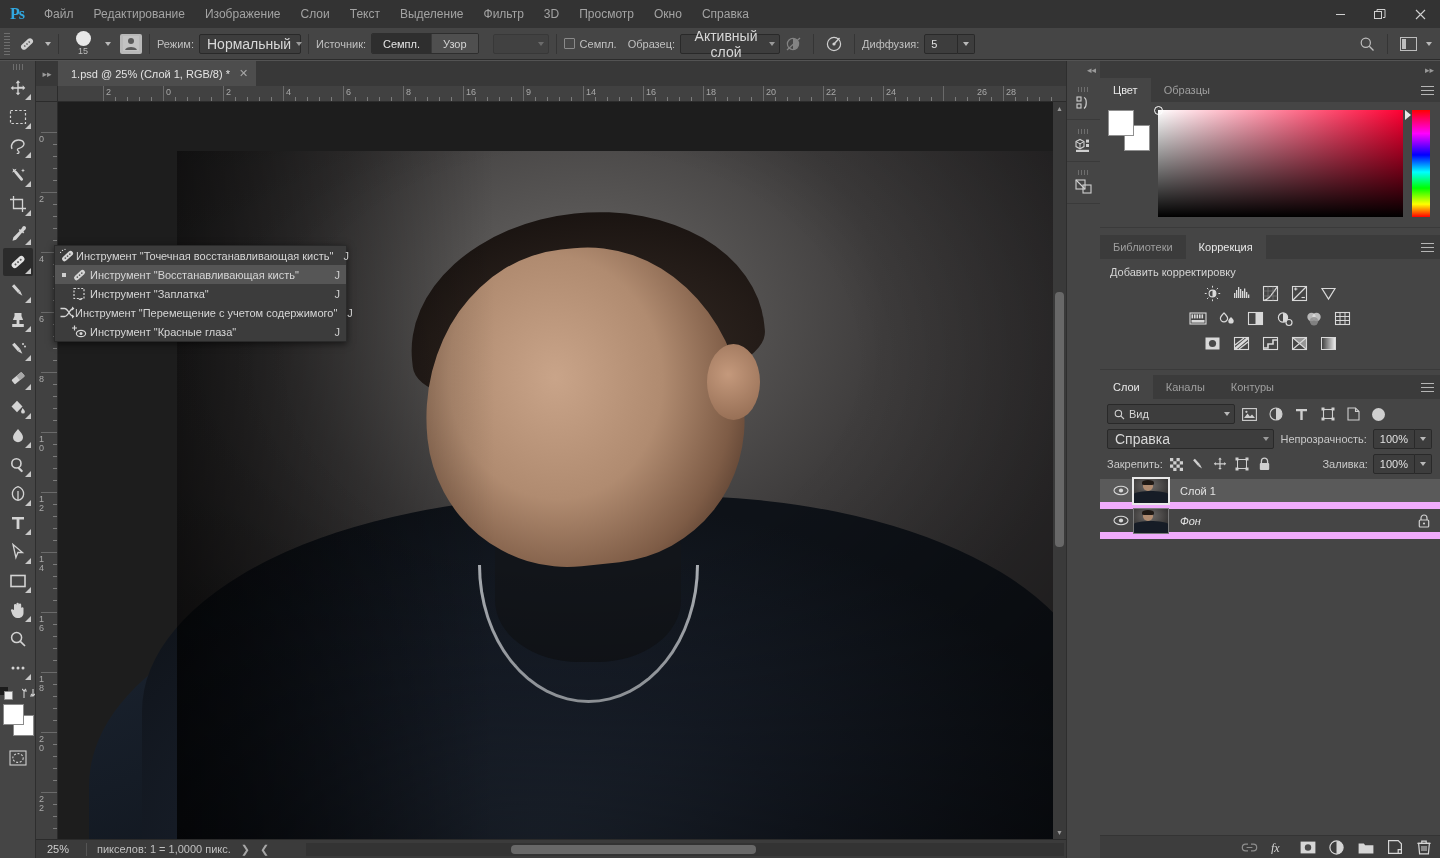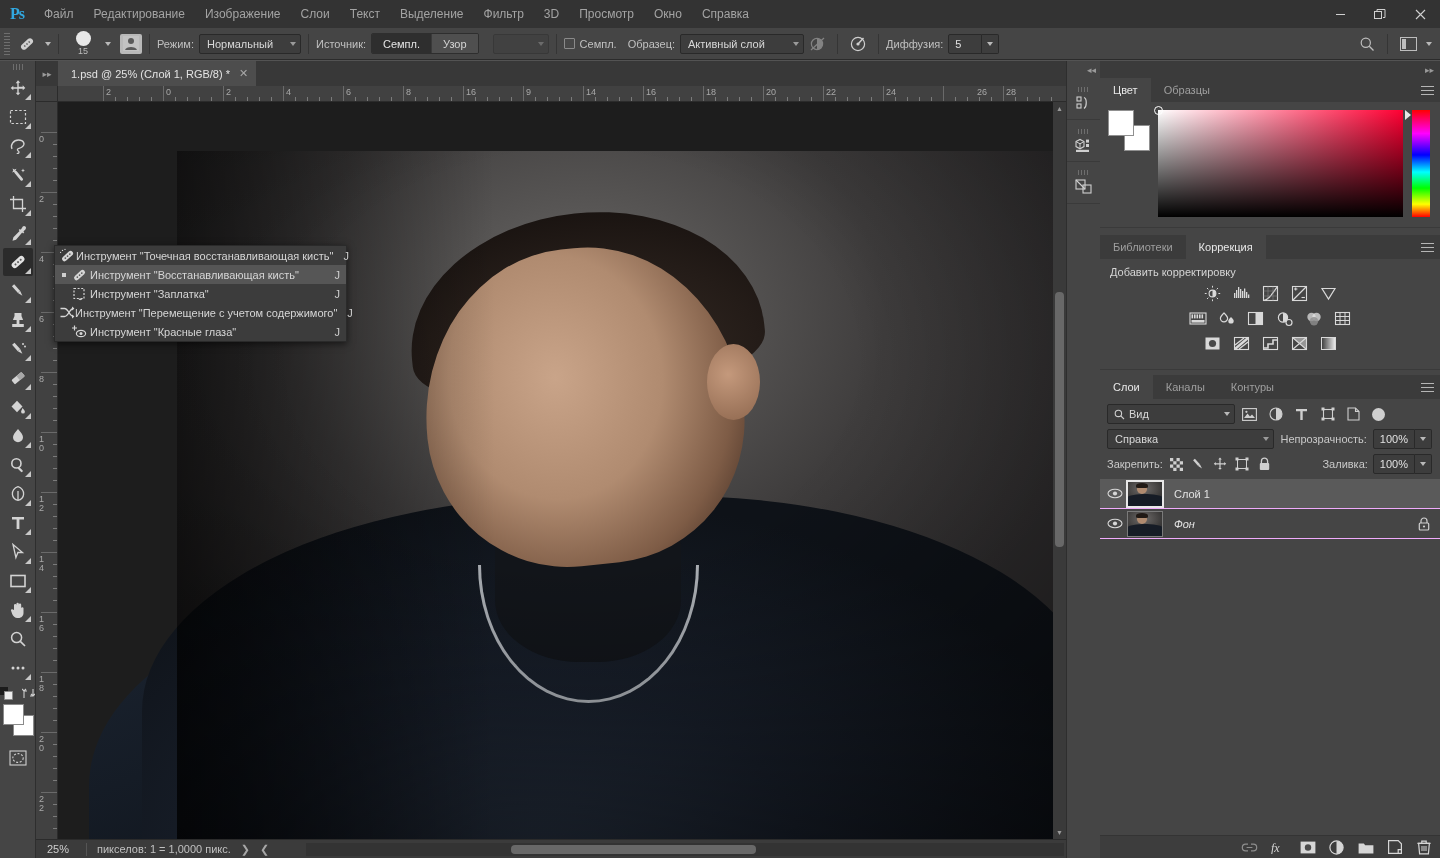--- a/index.html
+++ b/index.html
@@ -57,21 +57,21 @@
   }
   .brush-dot { width:15px;height:15px;border-radius:50%;background:#e8e8e8; }
   .brush-num { font-size:9px; color:#bdbdbd; margin-top:0px;}
   .stamp-ico {
     width:22px;height:20px;background:#b9b9b9;border-radius:2px;
     display:flex;align-items:center;justify-content:center;
   }
   .select {
     height:20px; background:#3d3d3d; border:1px solid #292929; border-radius:2px;
     display:flex; align-items:center; padding:0 4px 0 7px; color:#d8d8d8;
-    font-size:11px; justify-content:space-between;text-align:center;
+    font-size:14px; justify-content:space-between;text-align:center;
   }
   .select .caret { border-top-color:#9a9a9a; }
   .seg {
     display:flex; border:1px solid #2e2e2e; border-radius:2px; overflow:hidden; height:21px;
   }
   .seg > div {
     padding:0 11px; display:flex;align-items:center; font-size:11px;
     background:#4f4f4f; color:#d5d5d5; border-right:1px solid #3a3a3a;
   }
   .seg > div:last-child{border-right:none;}
@@ -318,22 +318,22 @@
     width:128px;height:20px;background:#3d3d3d;border:1px solid #292929;border-radius:2px;
     display:flex;align-items:center;padding:0 4px 0 6px;color:#d6d6d6;font-size:11px;gap:4px;
   }
   .lp-fic{width:23px;height:20px;display:flex;align-items:center;justify-content:center;}
   .lp-toggle{width:13px;height:13px;border-radius:50%;background:#cfcfcf;margin-left:4px;}
   .lp-blend{display:flex;align-items:center;padding:1px 8px 3px 7px;gap:6px;}
   .lp-lock{display:flex;align-items:center;padding:2px 8px 5px 7px;gap:5px;font-size:11px;}
   .lock-ic{width:17px;height:17px;display:flex;align-items:center;justify-content:center;}
 
   .layer-row{
-    height:30px;display:flex;align-items:center;border-bottom:1px solid #f0abfc;
-    padding-left:2px; background:#454545;
+    height:30px;display:flex;align-items:center;border-bottom:7px solid #f0abfc;
+    padding-left:8px; background:#454545;
   }
   .layer-row.sel{ background:#5a5a5a; }
   .eye{width:25px;height:30px;display:flex;align-items:center;justify-content:center;}
   .lthumb{
     width:36px;height:26px;background:#262626;position:relative;overflow:hidden;
     border:1px solid #7a7a7a;
   }
   .lthumb.active{ outline:2px solid #e8e8e8; outline-offset:-1px; border-color:#fff;}
   .lthumb .mini{
     position:absolute;inset:0;
@@ -449,21 +449,21 @@
       <span></span>
         <span class="caret"></span>
     </div>
     <div class="ob-sep"></div>
     <div style="display:flex;align-items:center">
       <div class="chk"></div>
       <div class="ob-label">Семпл.</div>
     </div>
     <div style="width:6px"></div>
     <div class="ob-label">Образец:</div>
-    <div class="select" style="width:124px">
+    <div class="select" style="width:100px">
       <span>Активный слой</span>
       <span class="caret"></span>
     </div>
     <div class="icon-btn">
       <svg width="17" height="16" viewBox="0 0 17 16" opacity="0.45">
         <circle cx="8" cy="8" r="5.6" fill="none" stroke="#cfcfcf" stroke-width="1.2"></circle>
         <path d="M8 2.4a5.6 5.6 0 010 11.2z" fill="#cfcfcf"></path>
         <path d="M2 14L15 2" stroke="#cfcfcf" stroke-width="1.2"></path>
       </svg>
     </div>

